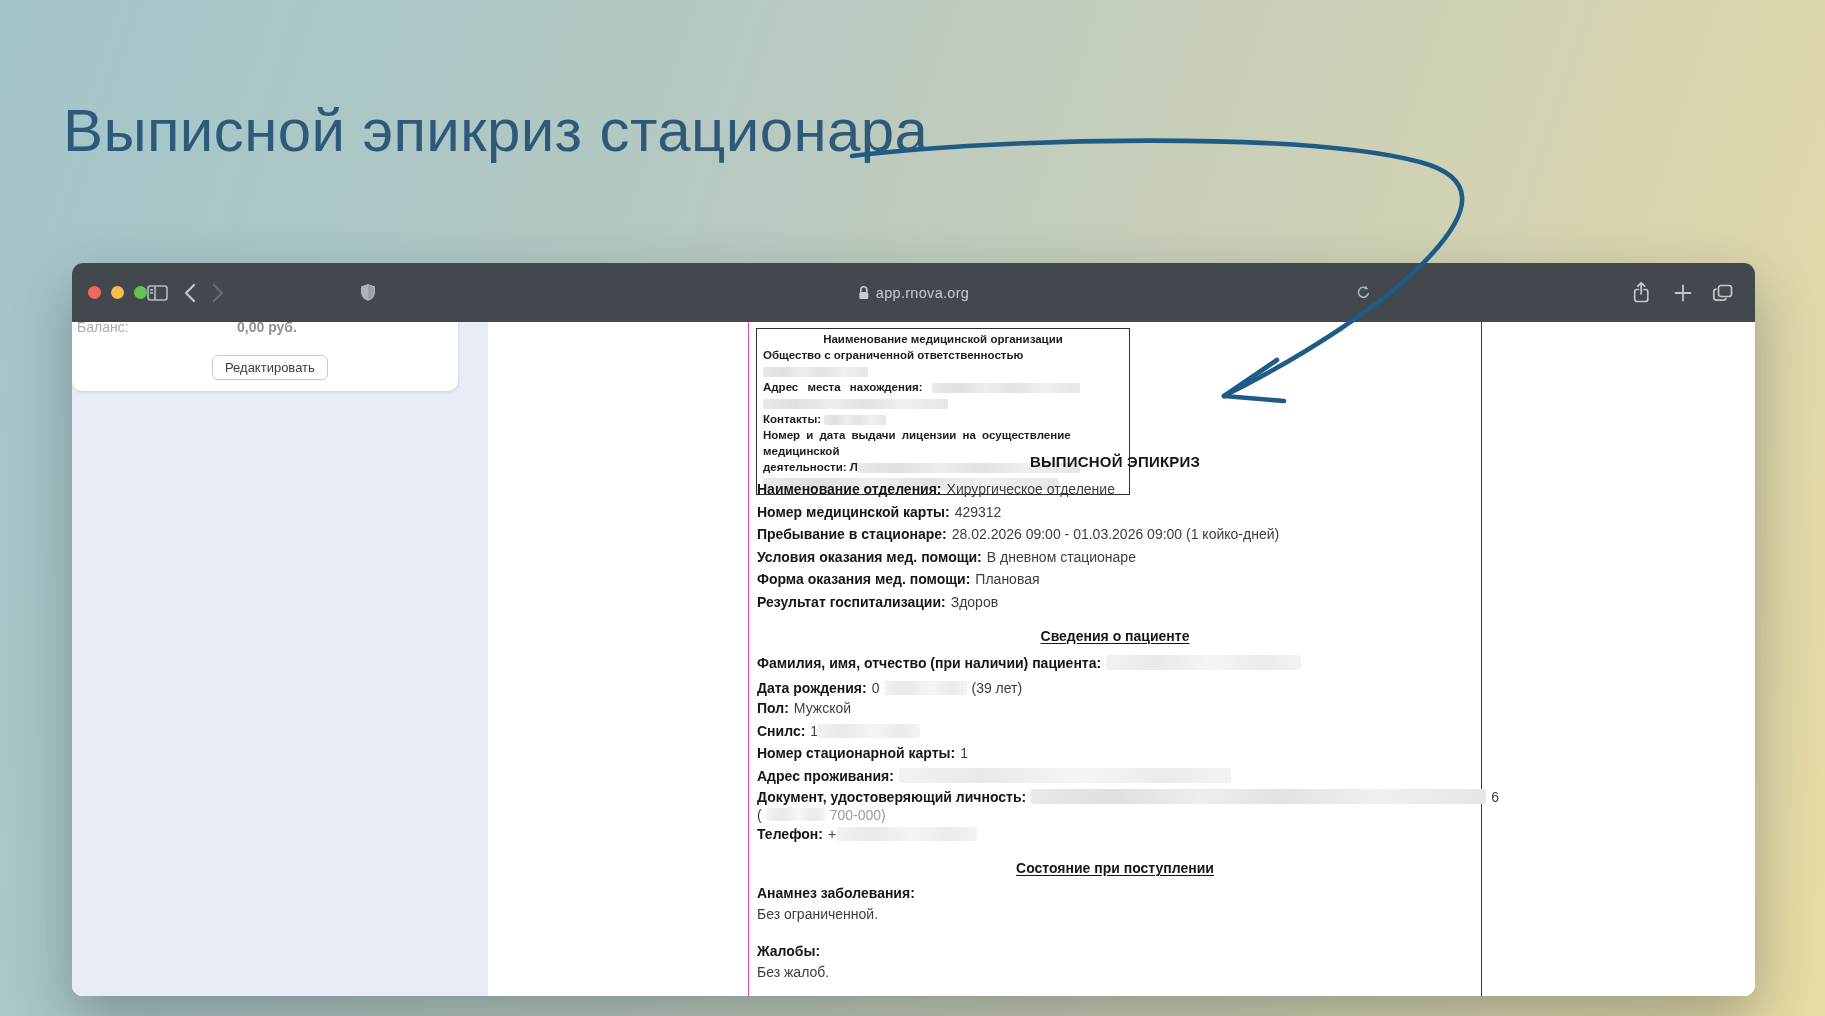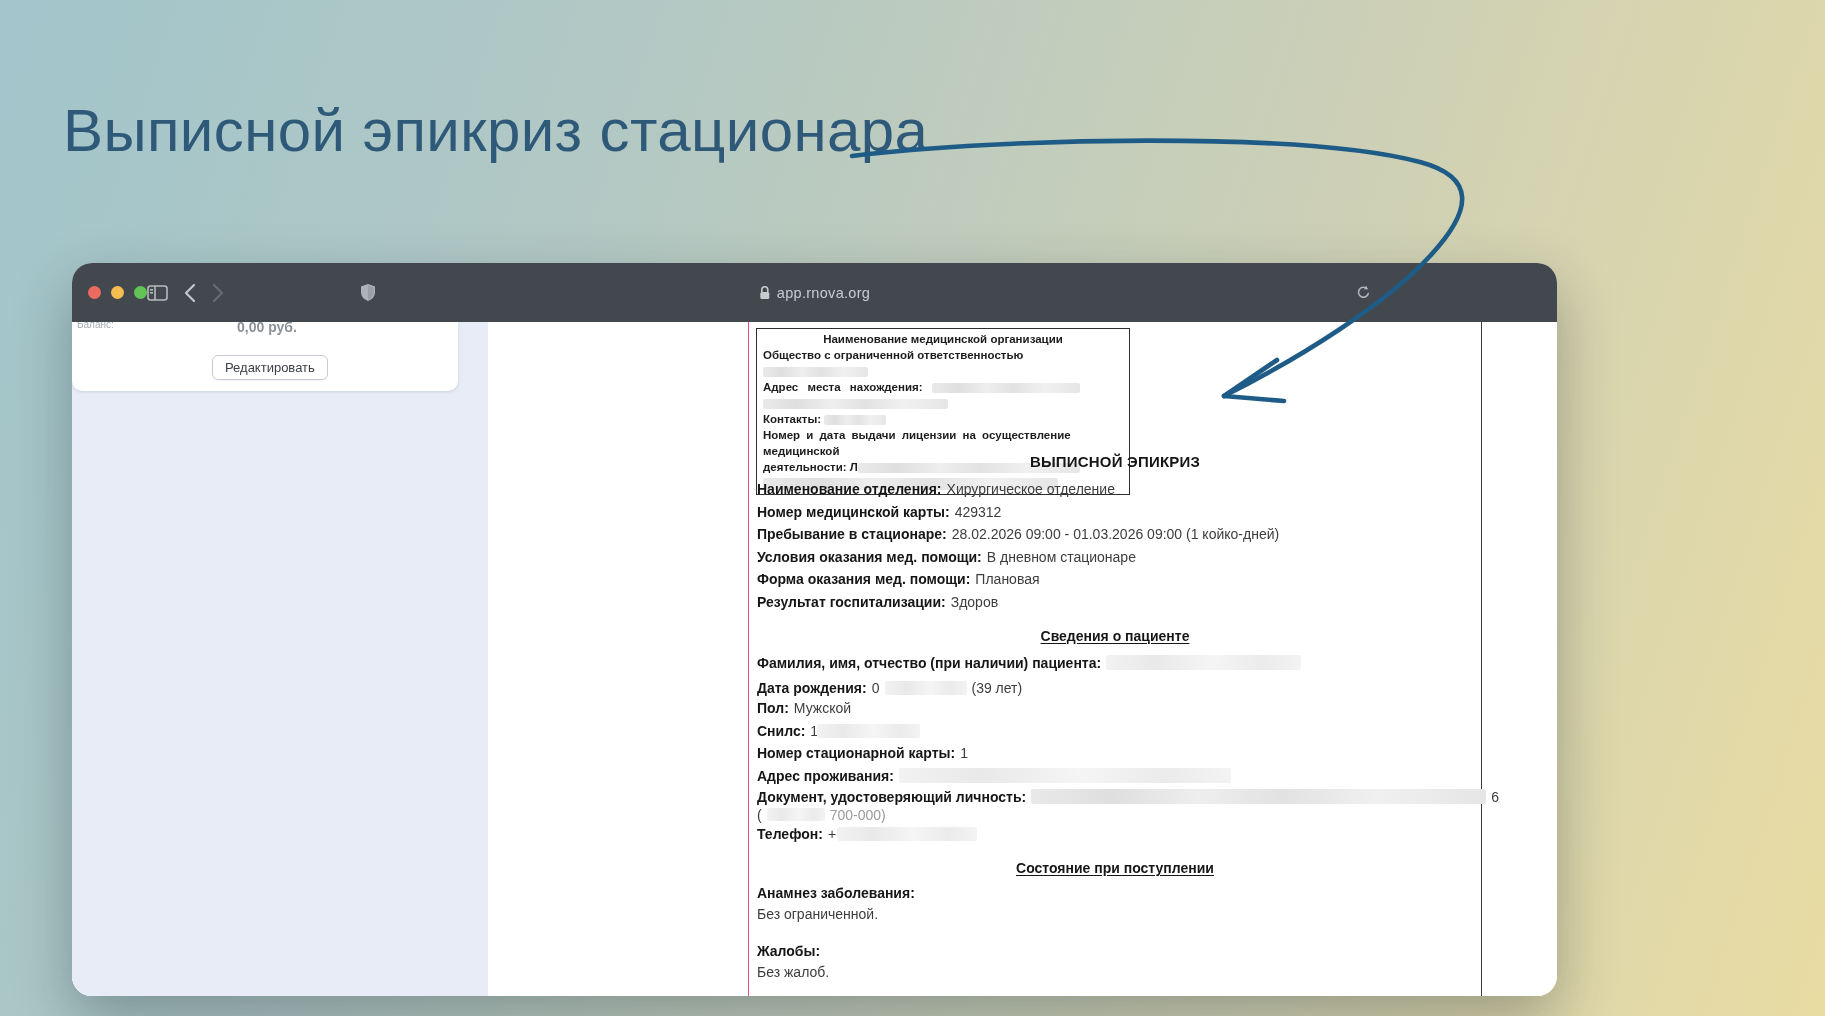--- a/index.html
+++ b/index.html
@@ -4,33 +4,33 @@
 <style>
   html,body{margin:0;padding:0;background:#8fa6a8;}
   .canvas{position:relative;width:1825px;height:1016px;overflow:hidden;
     background:linear-gradient(108deg,#a2c5cb 0%,#b2c8c4 30%,#cdd0b6 65%,#e9dca3 100%);
     font-family:"Liberation Sans",sans-serif;}
   .big-title{position:absolute;left:63px;top:96px;font-size:60px;font-weight:400;
     color:#2e5978;letter-spacing:.4px;white-space:nowrap;}
   .arrow-svg{position:absolute;left:0;top:0;z-index:5;pointer-events:none;}
 
   
-  .window{position:absolute;left:72px;top:263px;width:1485px;height:733px;border-radius:20px;
+  .window{position:absolute;left:72px;top:263px;width:1683px;height:733px;border-radius:11px;
     background:#fff;box-shadow:0 24px 60px rgba(25,40,50,.33);overflow:hidden;z-index:2;}
   .toolbar{position:absolute;left:0;top:0;width:100%;height:59px;background:#42484e;}
   .tl{position:absolute;top:23px;width:13px;height:13px;border-radius:50%;}
   .ticon{position:absolute;display:flex;align-items:center;justify-content:center;}
   .urlbox{position:absolute;left:50%;top:0;transform:translateX(-50%);height:59px;
     display:flex;align-items:center;gap:7px;color:#c9cccf;font-size:14.5px;letter-spacing:.3px;}
 
   .content{position:absolute;left:0;top:59px;width:1683px;height:674px;background:#fff;}
   .sidebar-bg{position:absolute;left:0;top:0;width:416px;height:674px;background:#e7ecf6;}
   .balance-card{position:absolute;left:0;top:0;width:386px;height:69px;background:#fff;
     border-radius:0 0 10px 10px;box-shadow:0 1px 3px rgba(70,85,110,.18);overflow:hidden;}
-  .balance-label{position:absolute;left:5px;top:-3px;font-size:10px;color:#a6acb4;}
+  .balance-label{position:absolute;left:5px;top:-3px;font-size:14px;color:#a6acb4;}
   .balance-value{position:absolute;left:165px;top:-3px;font-size:14px;font-weight:700;color:#8b9199;}
   .edit-btn{position:absolute;left:140px;top:33px;height:25px;padding:0 12px;font-size:13px;
     color:#3c4146;background:#fff;border:1px solid #c6cbd1;border-radius:6px;
     font-family:"Liberation Sans",sans-serif;box-shadow:0 1px 1px rgba(0,0,0,.04);}
 
   
   .doc{position:absolute;left:676px;top:0;width:732px;height:674px;
     border-left:1px solid #ec4899;border-right:1px solid #3a3a3a;
     font-size:14px;color:#3d3d3d;}
   .obox{position:absolute;left:7px;top:6px;width:360px;border:1px solid #2e2e2e;

